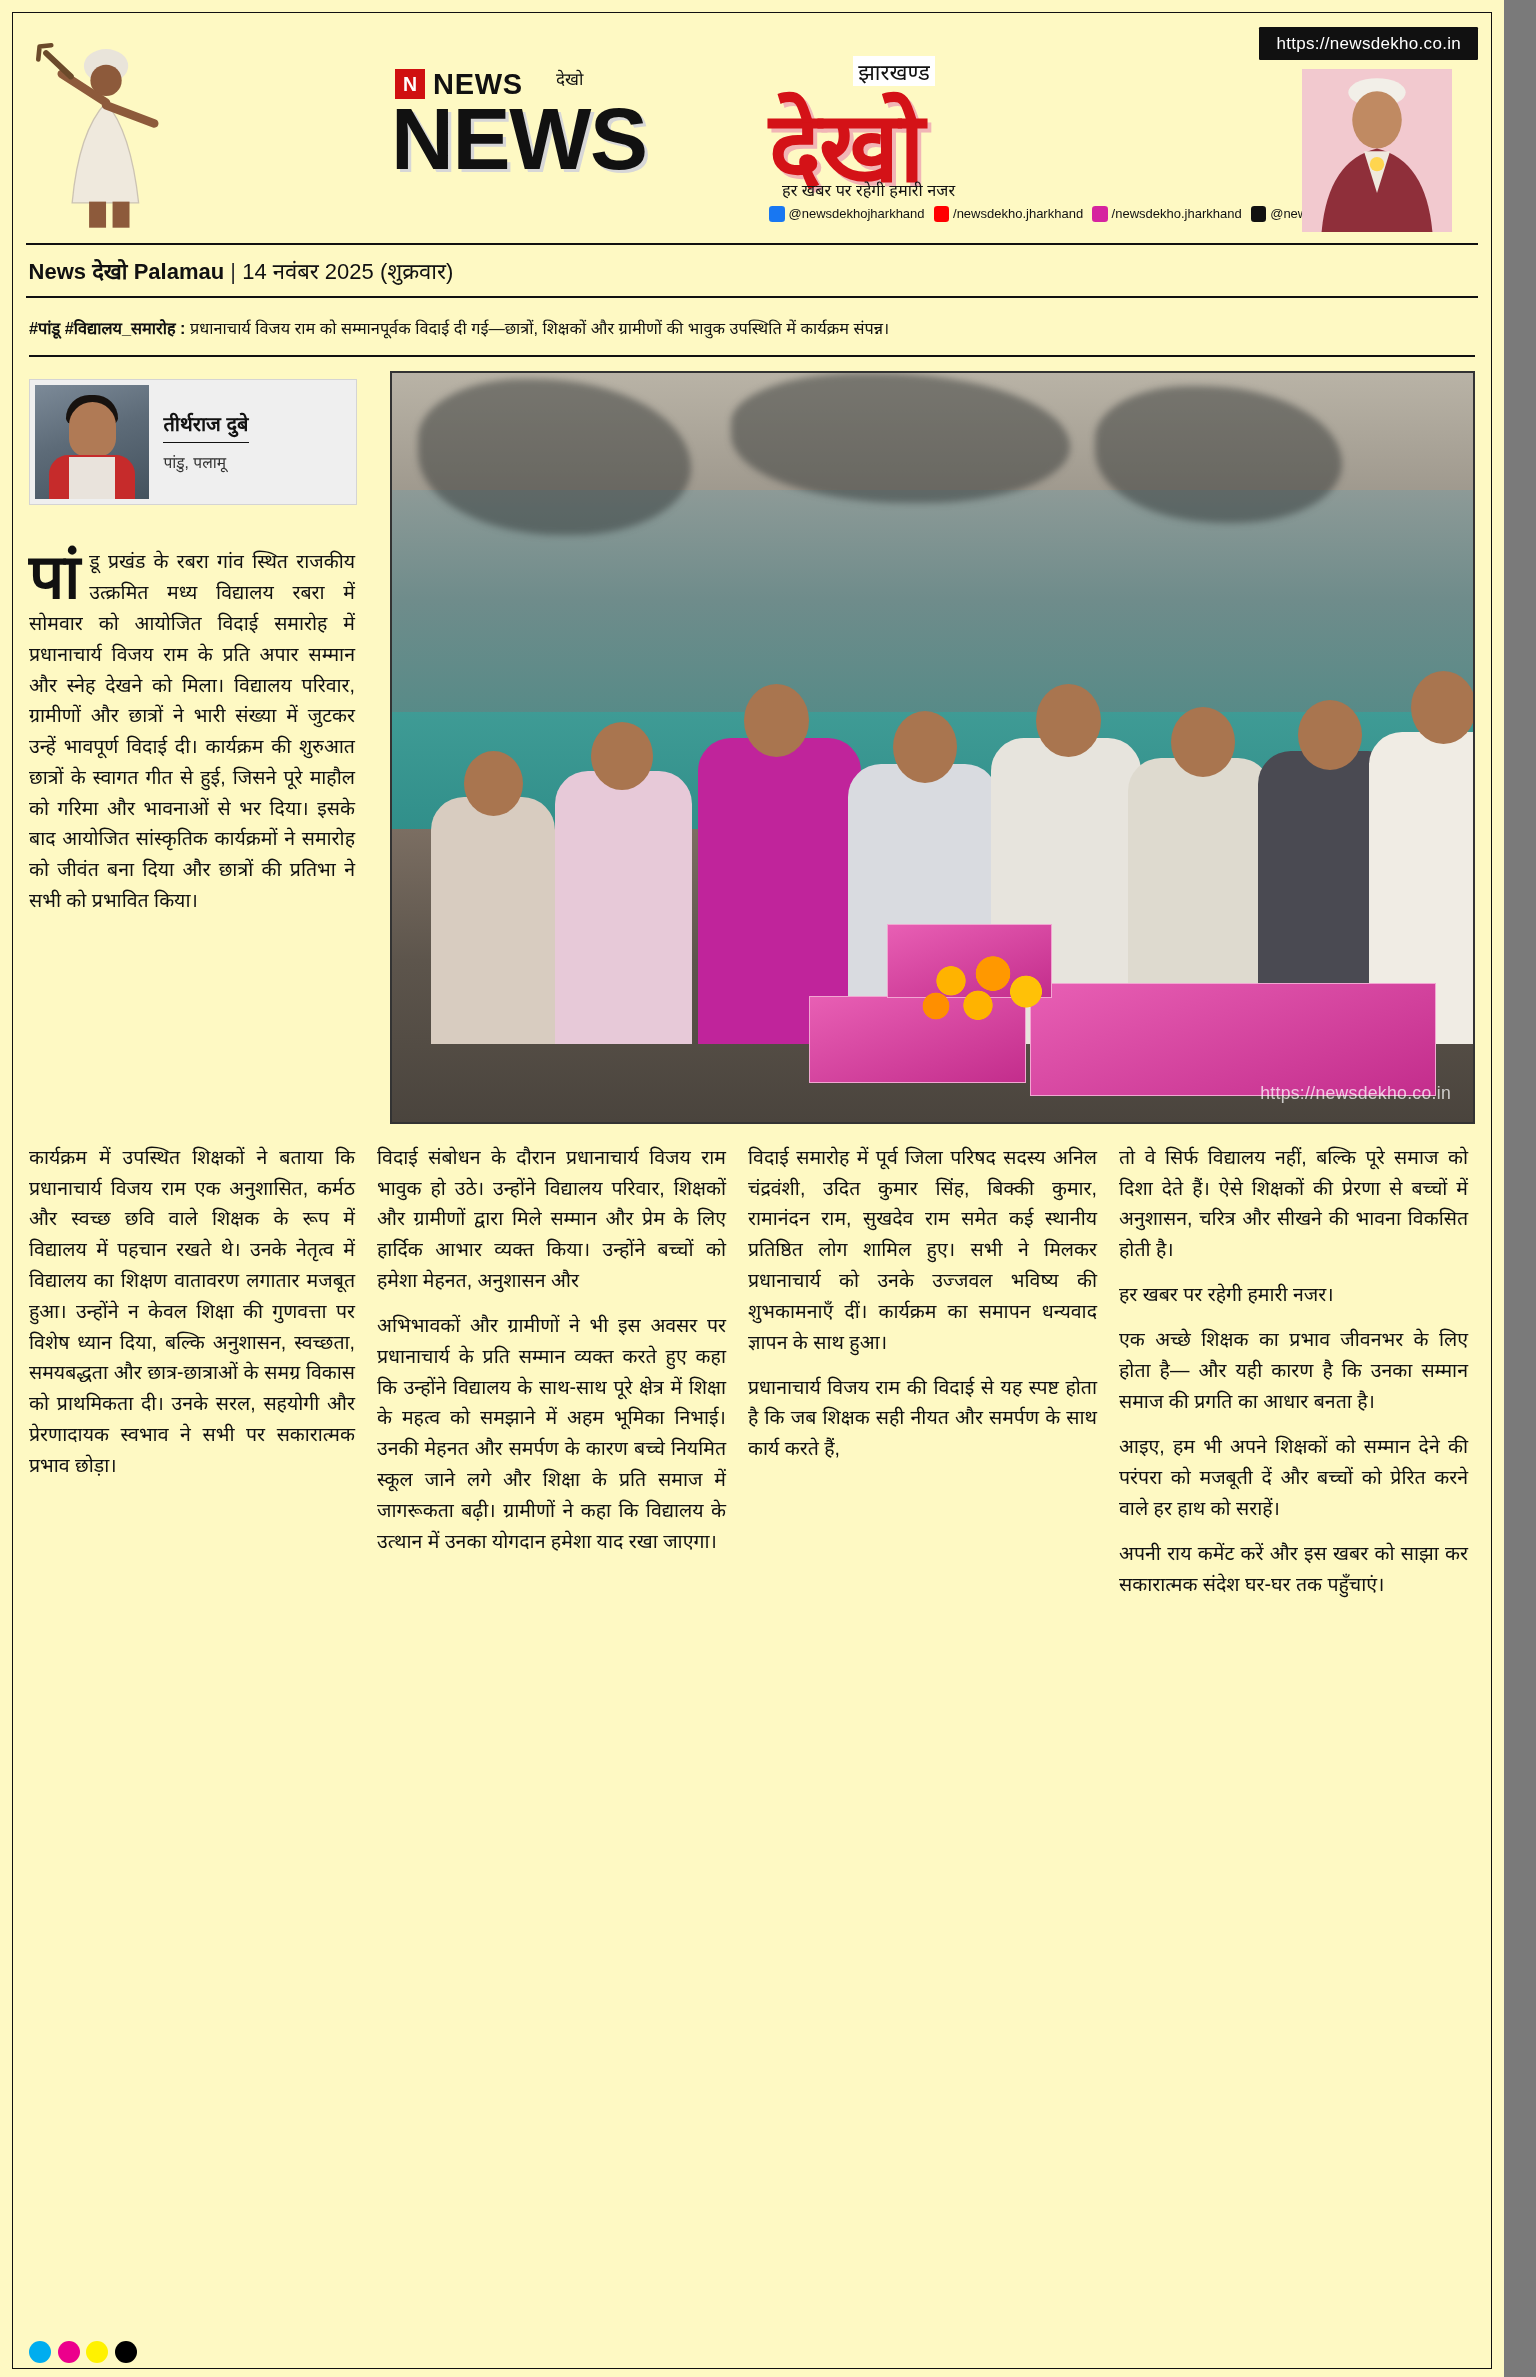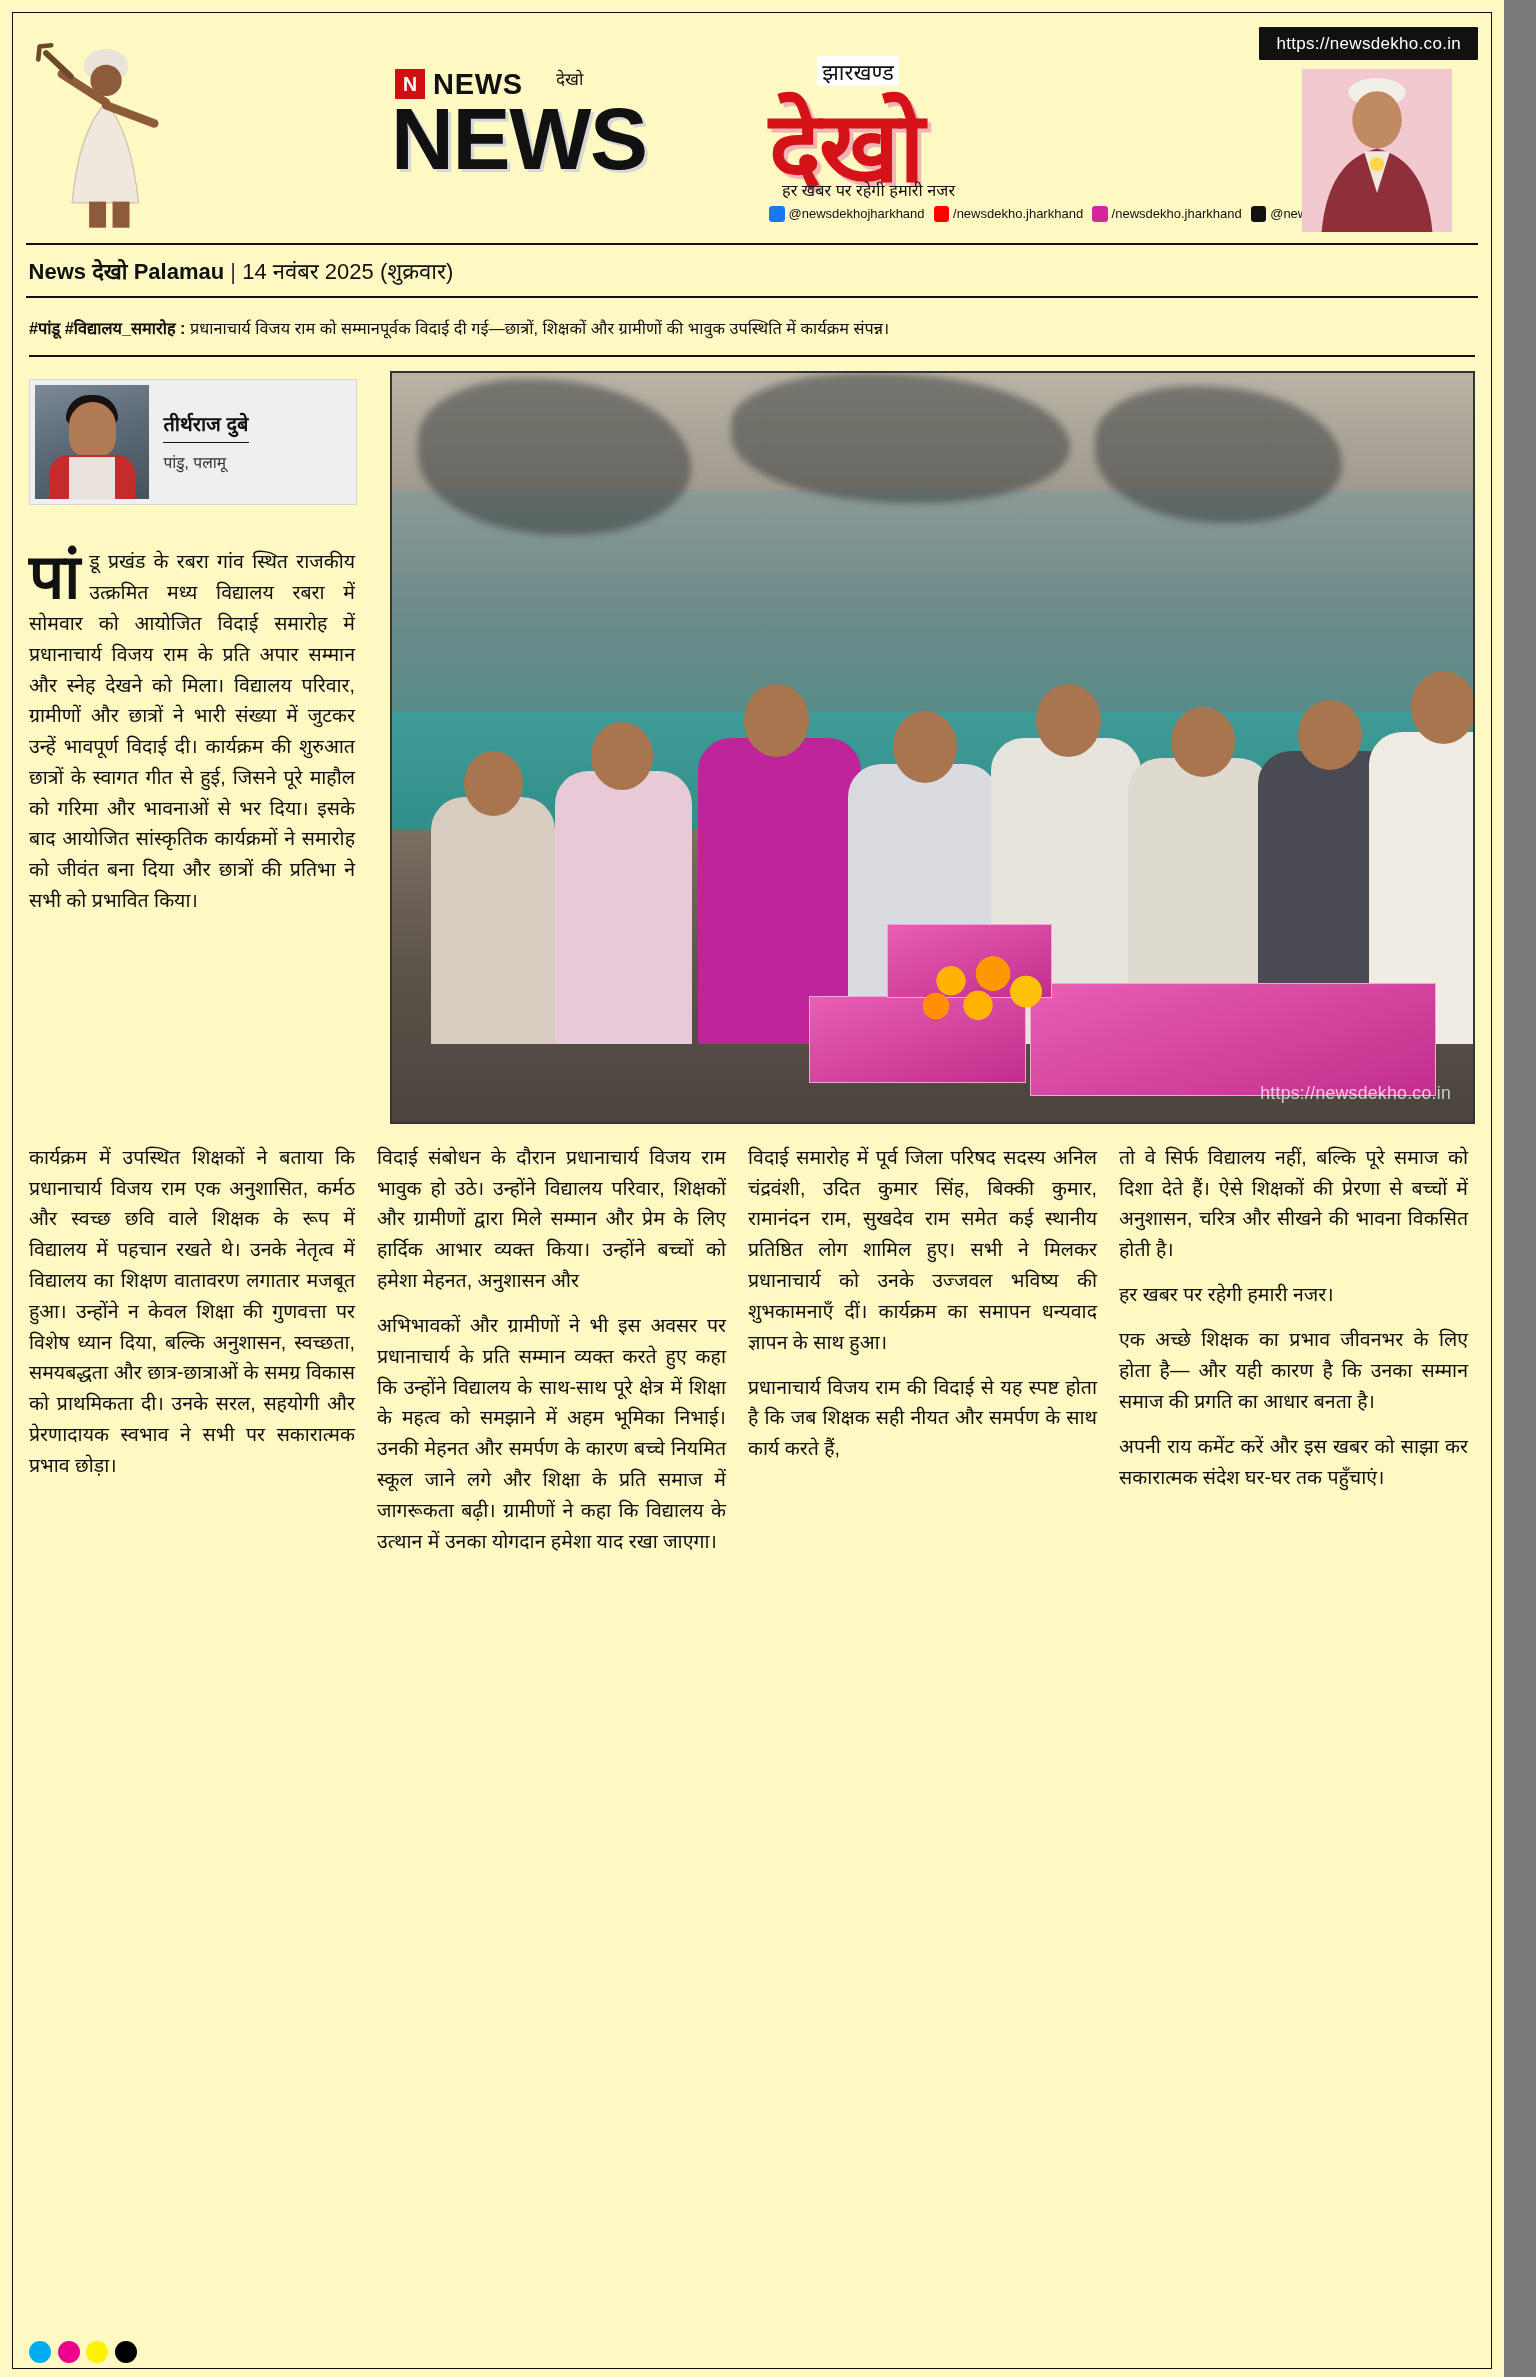--- a/index.html
+++ b/index.html
@@ -102,21 +102,21 @@
     top: 25px;
     font-size: 98px;
     font-weight: bold;
     color: #d41217;
     font-family: "DejaVu Sans", sans-serif;
     letter-spacing: -2px;
     text-shadow: 3.9px 3.9px 0 #f1b5b6;
   }
   .logo-jharkhand {
     position: absolute;
-    left: 439px;
+    left: 475px;
     top: 5.2px;
     font-size: 22px;
     color: #111;
     background: #fff;
     padding: 0 5.2px;
   }
   .logo-tagline {
     position: absolute;
     left: 404px;
     top: 128px;
@@ -516,20 +516,21 @@
         <p class="para">अभिभावकों और ग्रामीणों ने भी इस अवसर पर प्रधानाचार्य के प्रति सम्मान व्यक्त करते हुए कहा कि उन्होंने विद्यालय के साथ-साथ पूरे क्षेत्र में शिक्षा के महत्व को समझाने में अहम भूमिका निभाई। उनकी मेहनत और समर्पण के कारण बच्चे नियमित स्कूल जाने लगे और शिक्षा के प्रति समाज में जागरूकता बढ़ी। ग्रामीणों ने कहा कि विद्यालय के उत्थान में उनका योगदान हमेशा याद रखा जाएगा।</p>
       </div>
       <div class="col">
         <p class="para">विदाई समारोह में पूर्व जिला परिषद सदस्य अनिल चंद्रवंशी, उदित कुमार सिंह, बिक्की कुमार, रामानंदन राम, सुखदेव राम समेत कई स्थानीय प्रतिष्ठित लोग शामिल हुए। सभी ने मिलकर प्रधानाचार्य को उनके उज्जवल भविष्य की शुभकामनाएँ दीं। कार्यक्रम का समापन धन्यवाद ज्ञापन के साथ हुआ।</p>
         <p class="para">प्रधानाचार्य विजय राम की विदाई से यह स्पष्ट होता है कि जब शिक्षक सही नीयत और समर्पण के साथ कार्य करते हैं,</p>
       </div>
       <div class="col">
         <p class="para">तो वे सिर्फ विद्यालय नहीं, बल्कि पूरे समाज को दिशा देते हैं। ऐसे शिक्षकों की प्रेरणा से बच्चों में अनुशासन, चरित्र और सीखने की भावना विकसित होती है।</p>
         <p class="para">हर खबर पर रहेगी हमारी नजर।</p>
         <p class="para">एक अच्छे शिक्षक का प्रभाव जीवनभर के लिए होता है— और यही कारण है कि उनका सम्मान समाज की प्रगति का आधार बनता है।</p>
+        <p class="para">आइए, हम भी अपने शिक्षकों को सम्मान देने की परंपरा को मजबूती दें और बच्चों को प्रेरित करने वाले हर हाथ को सराहें।</p>
         <p class="para">अपनी राय कमेंट करें और इस खबर को साझा कर सकारात्मक संदेश घर-घर तक पहुँचाएं।</p>
       </div>
     </div>
   </div>
 
   <div class="colorbar">
     <span class="swatch sw-c"></span>
     <span class="swatch sw-m"></span>
     <span class="swatch sw-y"></span>
     <span class="swatch sw-k"></span>

